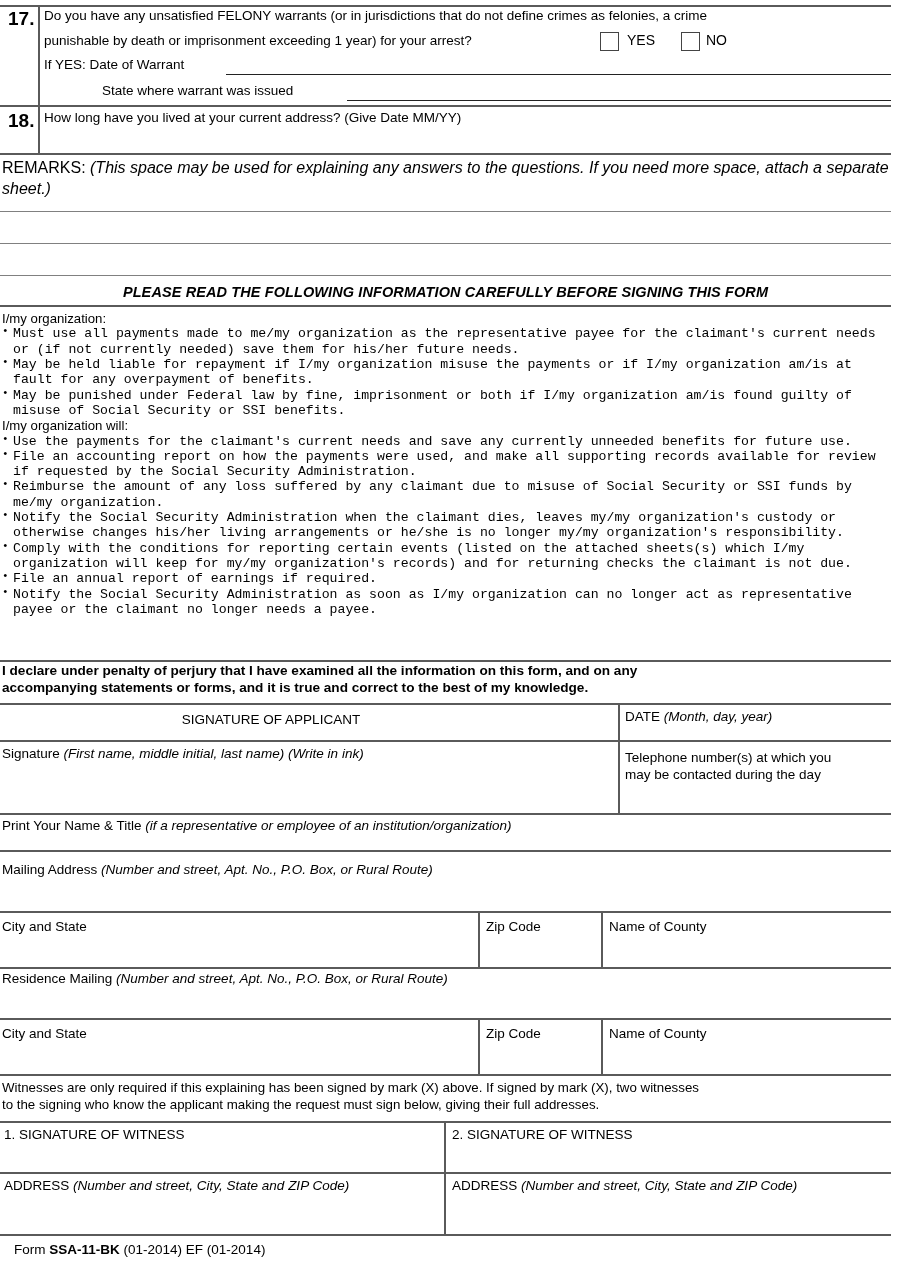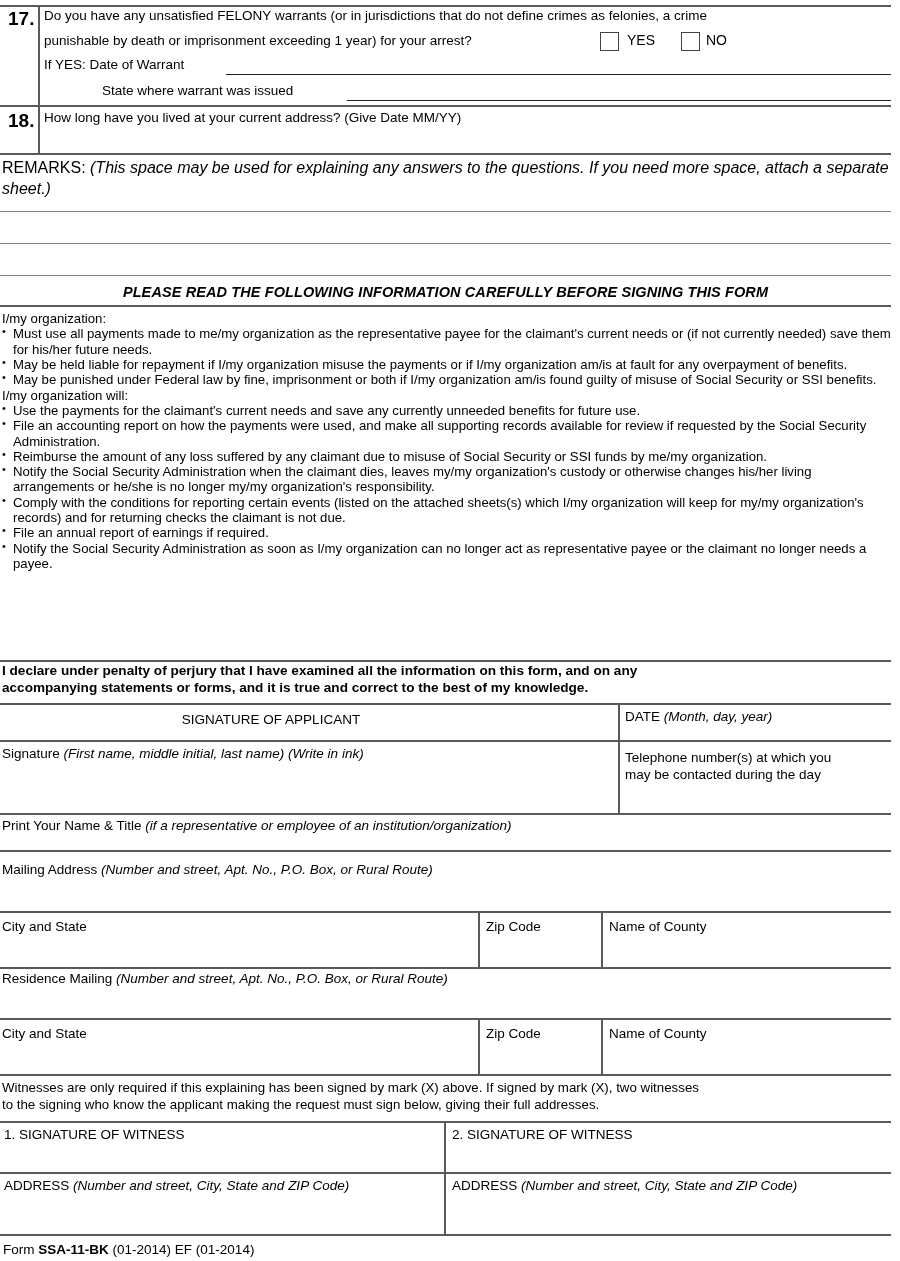--- a/index.html
+++ b/index.html
@@ -103,20 +103,21 @@
   .lead { margin: 0 0 0 0; }
   ul.bl {
     list-style: none;
     margin: 0;
     padding: 0;
   }
   ul.bl li {
     position: relative;
     padding-left: 11px;
     margin: 0;
+    font-family: Liberation Mono, monospace;
   }
   ul.bl li::before {
     content: "\2022";
     position: absolute;
     left: 0;
     top: -1px;
     font-size: 11px;
   }
 
   .declaration {
@@ -292,20 +293,20 @@
     <span>ADDRESS</span>
     <i>(Number and street, City, State and ZIP Code)</i>
   </div>
   <div class="cell" style="left:452px; top:1178px; width:436px;">
     <span>ADDRESS</span>
     <i>(Number and street, City, State and ZIP Code)</i>
   </div>
 
   <div class="hrule" style="top:1234px;"></div>
 
-  <div class="footer" style="left:3px; top:1242px;">
+  <div class="footer" style="left:14px; top:1242px;">
     <span>Form</span>
     <b>SSA-11-BK</b>
     <span>(01-2014) EF (01-2014)</span>
   </div>
   <div class="footer" style="left:385px; top:1242px;margin-top:36px;">Page 4</div>
 
 </div>
 
 </body></html>

